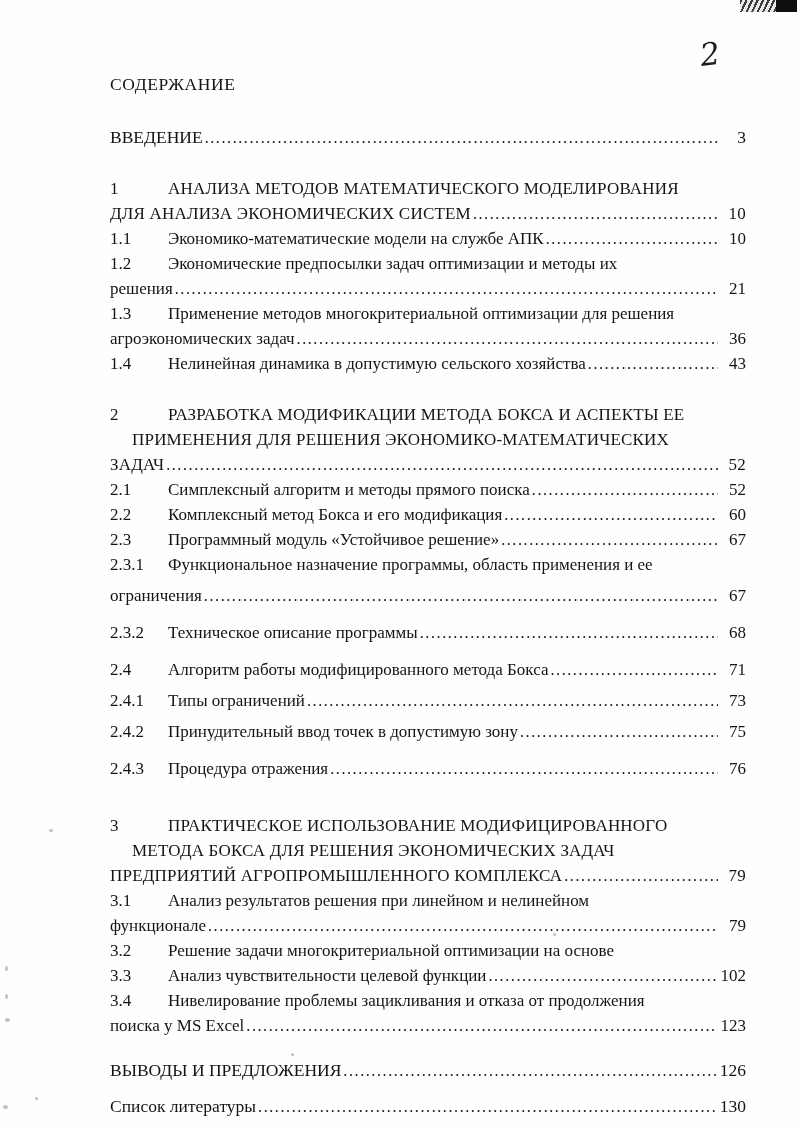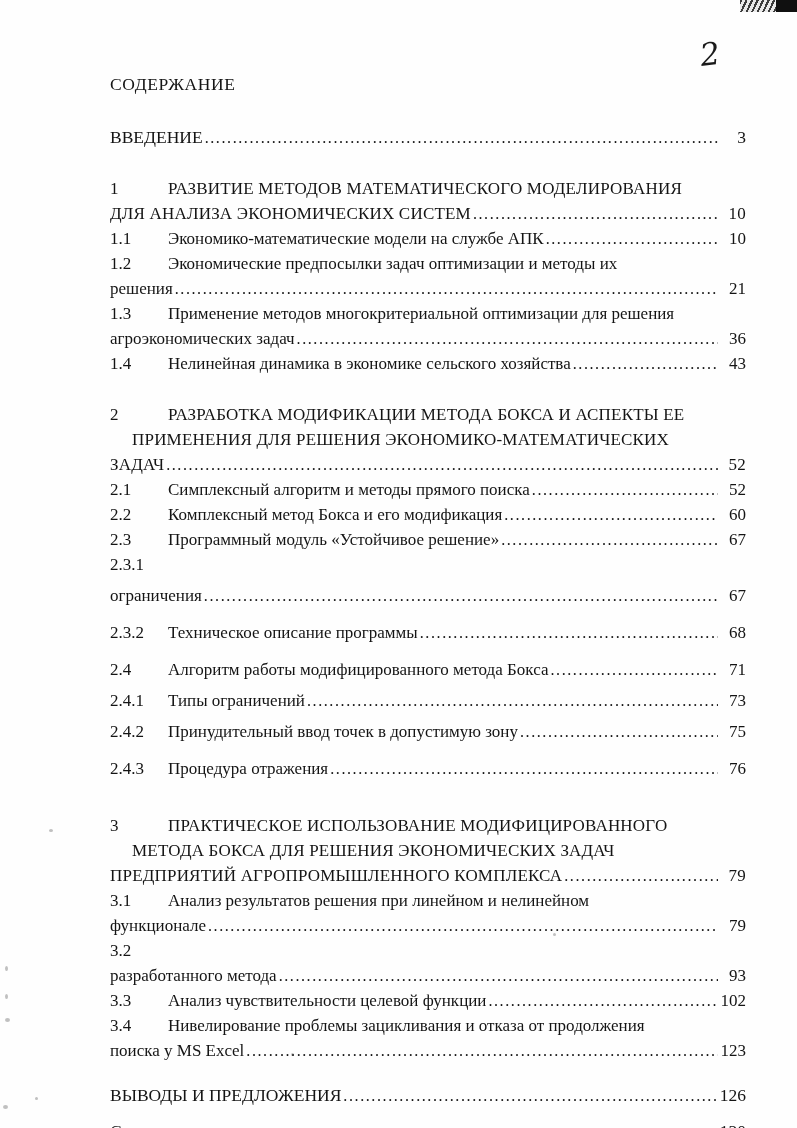--- a/index.html
+++ b/index.html
@@ -153,21 +153,21 @@
     <div class="row front">
       <span class="txt">ВВЕДЕНИЕ</span>
       <span class="leader"></span>
       <span class="page">3</span>
     </div>
 
     <div class="gap-l"></div>
 
     <div class="row chapter noleader">
       <span class="num">1</span>
-      <span class="txt">РАЗВИТИЕ МЕТОДОВ МАТЕМАТИЧЕСКОГО МОДЕЛИРОВАНИЯ</span>
+      <span class="txt">АНАЛИЗА МЕТОДОВ МАТЕМАТИЧЕСКОГО МОДЕЛИРОВАНИЯ</span>
     </div>
     <div class="row chapter cont">
       <span class="txt">ДЛЯ АНАЛИЗА ЭКОНОМИЧЕСКИХ СИСТЕМ</span>
       <span class="leader"></span>
       <span class="page">10</span>
     </div>
 
     <div class="row">
       <span class="num">1.1</span>
       <span class="txt">Экономико-математические модели на службе АПК</span>
@@ -190,21 +190,21 @@
       <span class="txt">Применение методов многокритериальной оптимизации для решения</span>
     </div>
     <div class="row cont">
       <span class="txt">агроэкономических задач</span>
       <span class="leader"></span>
       <span class="page">36</span>
     </div>
 
     <div class="row">
       <span class="num">1.4</span>
-      <span class="txt">Нелинейная динамика в экономике сельского хозяйства</span>
+      <span class="txt">Нелинейная динамика в допустимую сельского хозяйства</span>
       <span class="leader"></span>
       <span class="page">43</span>
     </div>
 
     <div class="gap-l"></div>
 
     <div class="row chapter noleader">
       <span class="num">2</span>
       <span class="txt">РАЗРАБОТКА МОДИФИКАЦИИ МЕТОДА БОКСА И АСПЕКТЫ ЕЕ</span>
     </div>
@@ -231,20 +231,21 @@
     </div>
     <div class="row">
       <span class="num">2.3</span>
       <span class="txt">Программный модуль «Устойчивое решение»</span>
       <span class="leader"></span>
       <span class="page">67</span>
     </div>
 
     <div class="row noleader">
       <span class="num">2.3.1</span>
+      <span class="txt">Функциональное назначение программы, область применения и ее</span>
     </div>
     <div class="row cont loose">
       <span class="txt">ограничения</span>
       <span class="leader"></span>
       <span class="page">67</span>
     </div>
     <div class="row loose">
       <span class="num">2.3.2</span>
       <span class="txt">Техническое описание программы</span>
       <span class="leader"></span>
@@ -295,25 +296,21 @@
       <span class="txt">Анализ результатов решения при линейном и нелинейном</span>
     </div>
     <div class="row cont">
       <span class="txt">функционале</span>
       <span class="leader"></span>
       <span class="page">79</span>
     </div>
 
     <div class="row noleader">
       <span class="num">3.2</span>
-    </div>
-    <div class="row cont">
-      <span class="txt">разработанного метода</span>
-      <span class="leader"></span>
-      <span class="page">93</span>
+      <span class="txt">Решение задачи многокритериальной оптимизации на основе</span>
     </div>
 
     <div class="row">
       <span class="num">3.3</span>
       <span class="txt">Анализ чувствительности целевой функции</span>
       <span class="leader"></span>
       <span class="page">102</span>
     </div>
 
     <div class="row noleader">

